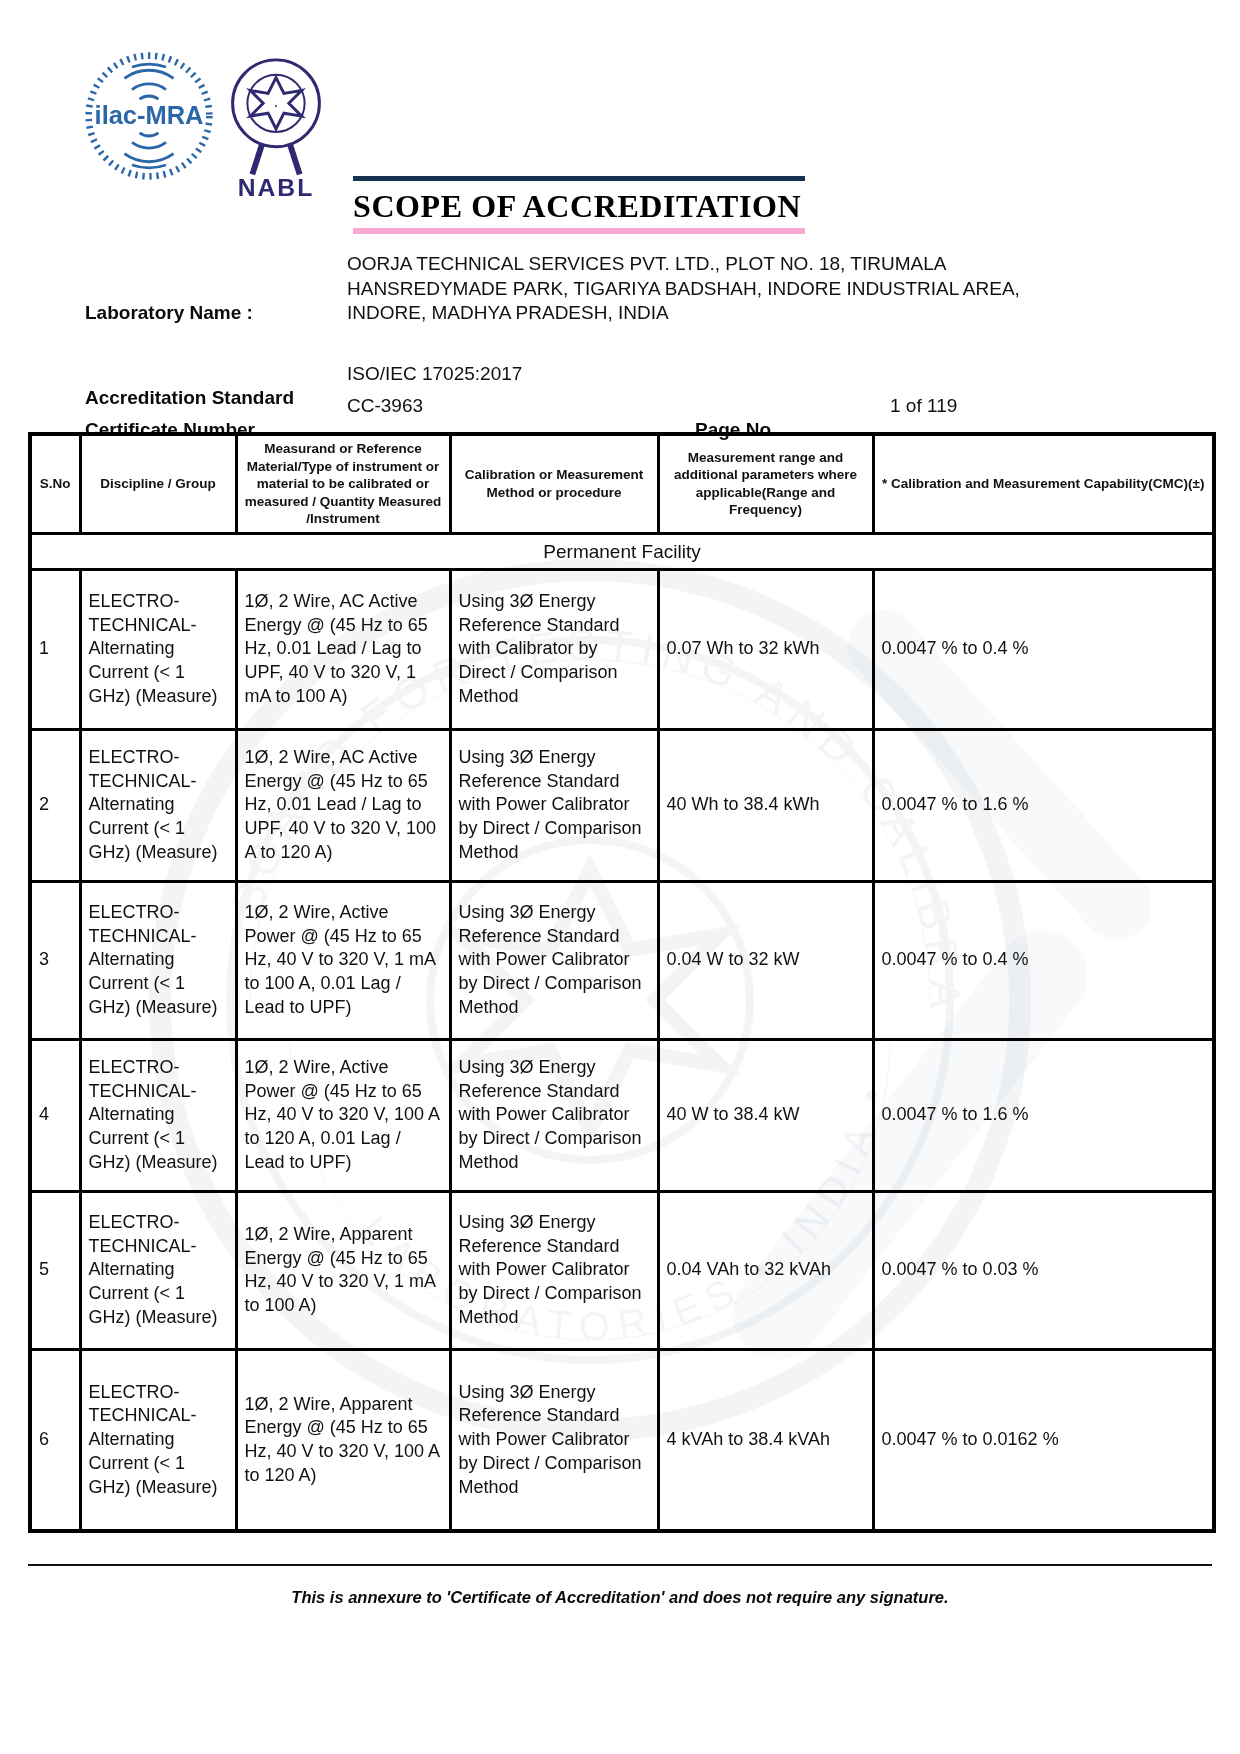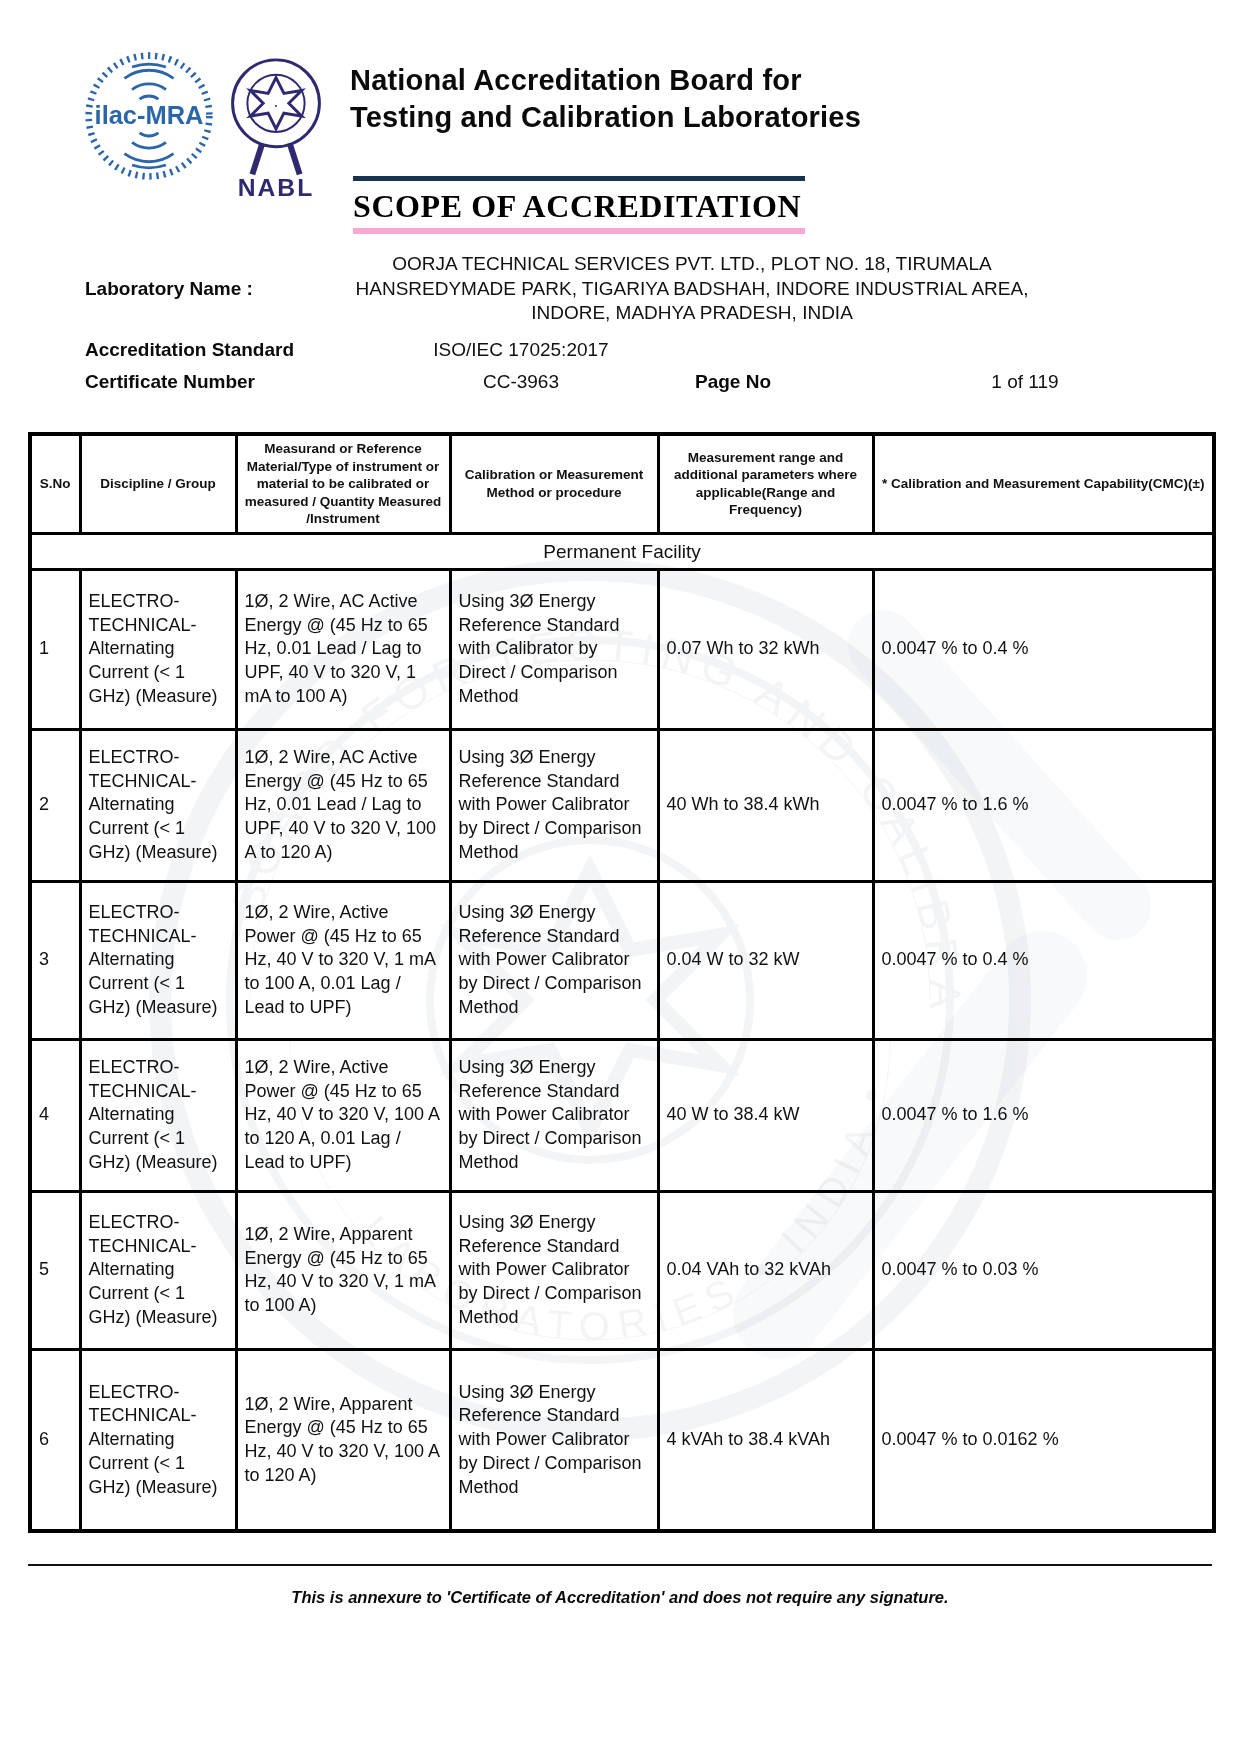--- a/index.html
+++ b/index.html
@@ -28,22 +28,22 @@
     font-family:"Liberation Serif", serif;
     font-weight:bold;font-size:32px;letter-spacing:0.6px;color:#000;
     border-bottom:6px solid #f9a8d4;padding-bottom:3px;
   }
   
   .info-row{
     position:absolute;left:85px;width:1075px;
     display:grid;grid-template-columns:262px 348px 195px auto;
     font-size:19px;line-height:1.3;align-items:center;
   }
-  .info-label{font-weight:bold;color:#0a0a0a;}
-  .info-value{color:#111;text-align:center;}
+  .info-label{font-weight:bold;color:#0a0a0a;margin-top:48px;}
+  .info-value{color:#111;}
   #row-lab{top:252px;}
   #row-lab .info-value{grid-column:2 / 5;max-width:690px;}
   #row-std{top:338px;}
   #row-cert{top:370px;}
   #row-val{top:402px;}
   
   table.scope{
     position:absolute;left:28px;top:432px;width:1184px;z-index:1;
     border-collapse:collapse;table-layout:fixed;background:transparent;
   }
@@ -116,24 +116,20 @@
       <circle cx="50" cy="52" r="44" stroke-width="3"></circle>
       <circle cx="50" cy="52" r="29" stroke-width="2"></circle>
       <polygon stroke-width="3" fill="#ffffff" points="50,26 58,42 76,39 63,52 76,65 58,62 50,78 42,62 24,65 37,52 24,39 42,42"></polygon>
       <line x1="36" y1="93" x2="26" y2="124" stroke-width="6"></line>
       <line x1="64" y1="93" x2="74" y2="124" stroke-width="6"></line>
       <text x="50" y="58" text-anchor="middle" font-size="8" fill="#2f2a70" stroke="none" font-family="Liberation Serif, serif">•</text>
     </g>
     <text x="50" y="146" text-anchor="middle" font-family="Liberation Sans, sans-serif" font-weight="bold" font-size="25" letter-spacing="2" fill="#2f2a70">NABL</text>
   </svg>
 
-  <div class="org-title">
-    <div>National Accreditation Board for</div>
-    <div>Testing and Calibration Laboratories</div>
-  </div>
 
   <div class="scope-wrap">
     <div class="scope-rule-top"></div>
     <h2 class="scope-title">SCOPE OF ACCREDITATION</h2>
   </div>
 
   <div class="info-row" id="row-lab">
     <div class="info-label">Laboratory Name :</div>
     <div class="info-value">OORJA TECHNICAL SERVICES PVT. LTD., PLOT NO. 18, TIRUMALA HANSREDYMADE PARK, TIGARIYA BADSHAH, INDORE INDUSTRIAL AREA, INDORE, MADHYA PRADESH, INDIA</div>
   </div>

